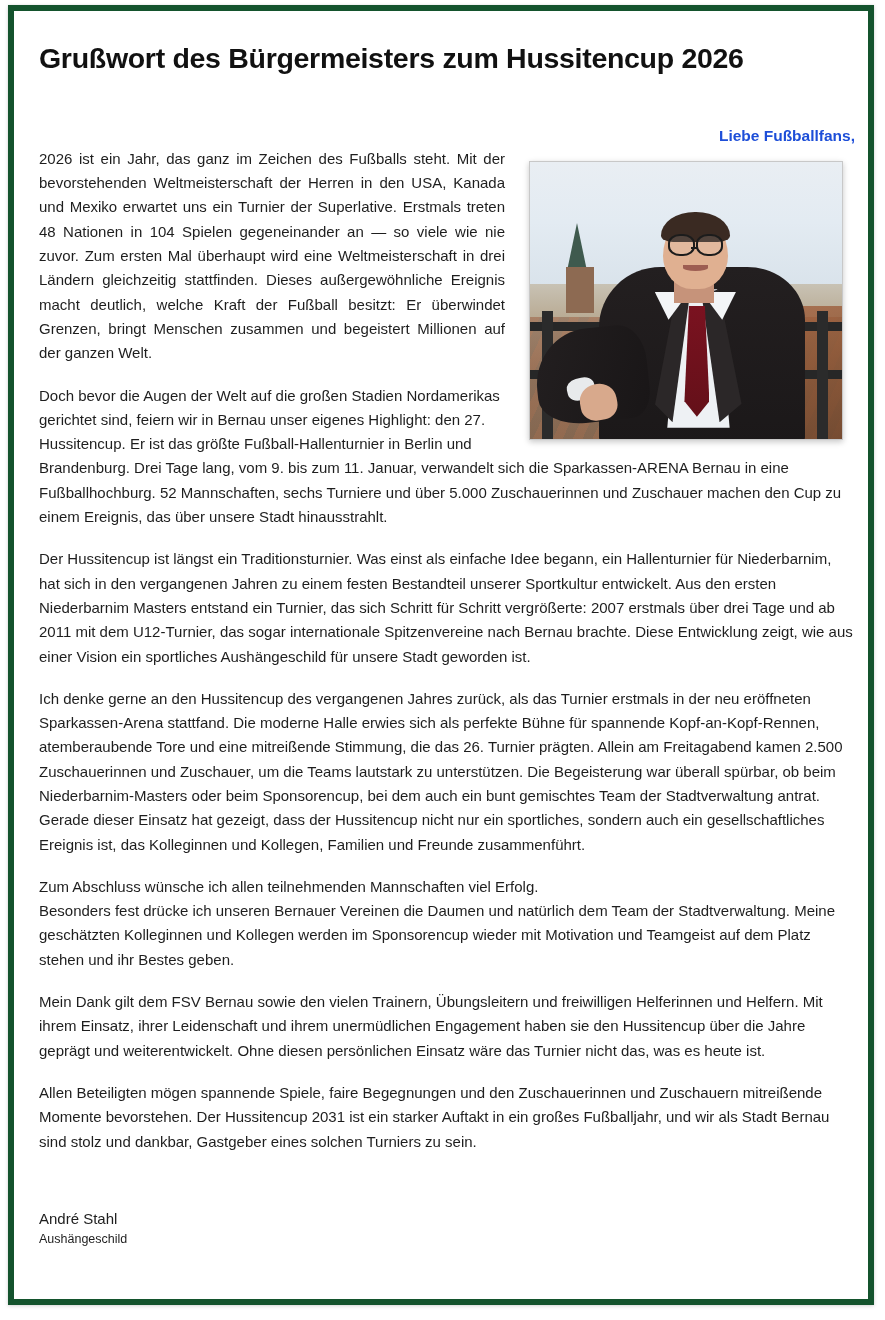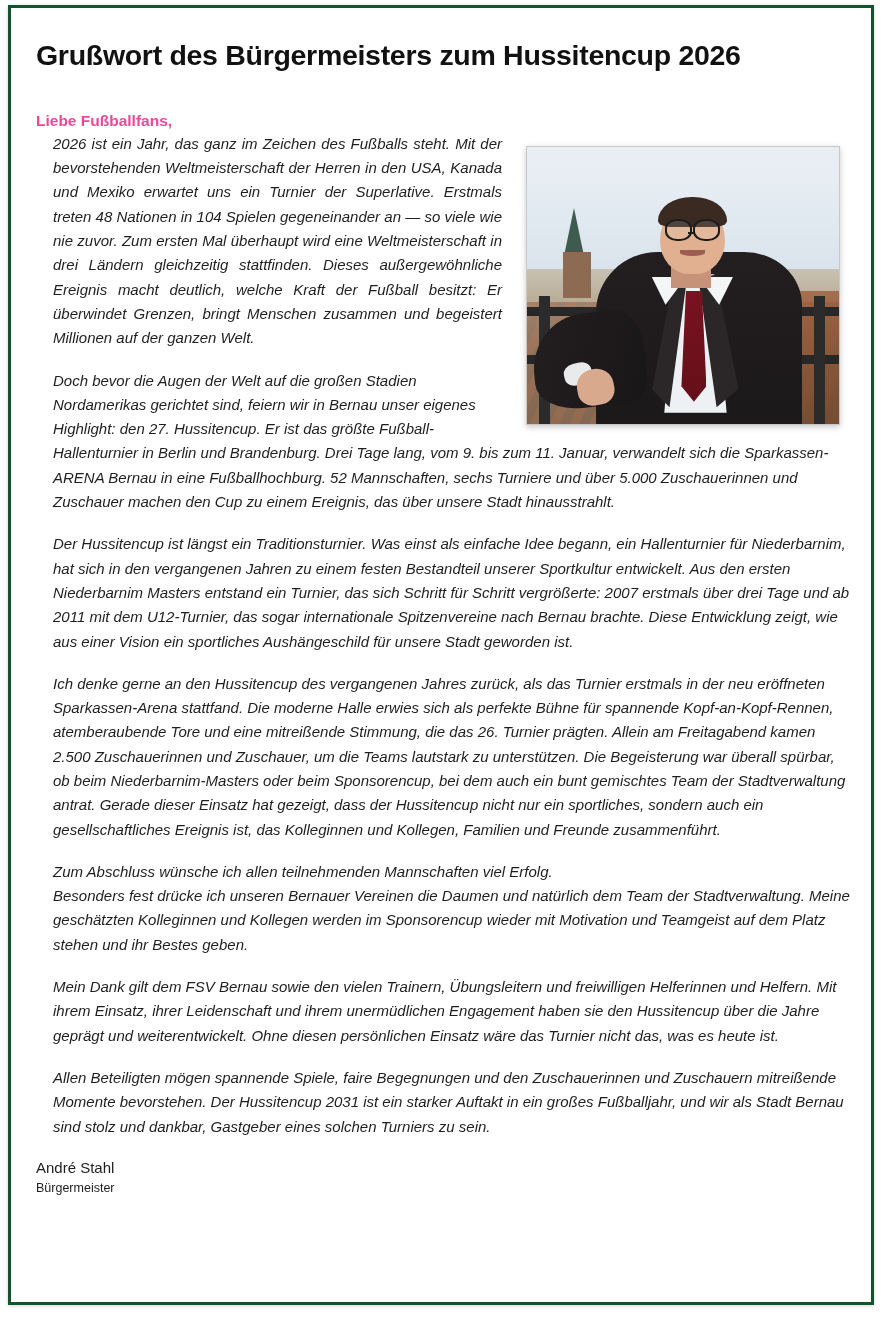--- a/index.html
+++ b/index.html
@@ -14,21 +14,21 @@
     -webkit-font-smoothing: antialiased;
   }
 
   .page-card {
     position: absolute;
     left: 8px;
     top: 5px;
     width: 866px;
     height: 1300px;
     background: #ffffff;
-    border: 3px solid #14532d;
+    border: 6px solid #14532d;
     box-shadow: 0 1px 4px rgba(0,0,0,0.16), 0 0 1px rgba(0,0,0,0.10);
     box-sizing: border-box;
     overflow: hidden;
   }
 
   .doc-body {
     position: absolute;
     left: 25px;
     top: 30px;
     width: 816px;
@@ -39,23 +39,24 @@
     font-weight: bold;
     color: #111111;
     letter-spacing: -0.3px;
     line-height: 1.2;
     margin: 0 0 0 0;
   }
 
   .salutation {
     font-size: 15.5px;
     font-weight: bold;
-    color: #ec4899;
-    margin-top: 38px;
+    color: #1d4ed8;
+    margin-top: 50px;
     line-height: 1.4;
+    text-align: right;
   }
 
   .portrait-wrap {
     float: right;
     width: 316px;
     margin: 14px 10px 10px 24px;
     shape-outside: margin-box;
   }
 
   .portrait {
@@ -191,34 +192,33 @@
     position: absolute; left: 55%; bottom: 6%; width: 16%; height: 48%;
     background: #2b2728;
     clip-path: polygon(0% 4%, 34% 0%, 80% 86%, 36% 100%);
   }
   
 
   p.body-text {
     font-size: 15px;
     line-height: 1.62;
     color: #1e1e1e;
-    margin: 0 0 18px 17px;
-    font-style: italic;
+    margin: 0 0 18px 0;
   }
   p.body-text.justified {
     text-align: justify;
     text-justify: inter-word;
   }
 
   .intro-para {
     margin-top: 24px;
   }
 
   .signature {
-    margin-top: 18px;
+    margin-top: 54px;
   }
   .sig-name {
     font-size: 15px;
     color: #1e1e1e;
     line-height: 1.5;
   }
   .sig-role {
     font-size: 12.5px;
     color: #1e1e1e;
     line-height: 1.5;
@@ -285,17 +285,17 @@
 
     <p class="body-text" style="white-space: pre-line;">Zum Abschluss wünsche ich allen teilnehmenden Mannschaften viel Erfolg.
 Besonders fest drücke ich unseren Bernauer Vereinen die Daumen und natürlich dem Team der Stadtverwaltung. Meine geschätzten Kolleginnen und Kollegen werden im Sponsorencup wieder mit Motivation und Teamgeist auf dem Platz stehen und ihr Bestes geben.</p>
 
     <p class="body-text">Mein Dank gilt dem FSV Bernau sowie den vielen Trainern, Übungsleitern und freiwilligen Helferinnen und Helfern. Mit ihrem Einsatz, ihrer Leidenschaft und ihrem unermüdlichen Engagement haben sie den Hussitencup über die Jahre geprägt und weiterentwickelt. Ohne diesen persönlichen Einsatz wäre das Turnier nicht das, was es heute ist.</p>
 
     <p class="body-text">Allen Beteiligten mögen spannende Spiele, faire Begegnungen und den Zuschauerinnen und Zuschauern mitreißende Momente bevorstehen. Der Hussitencup 2031 ist ein starker Auftakt in ein großes Fußballjahr, und wir als Stadt Bernau sind stolz und dankbar, Gastgeber eines solchen Turniers zu sein.</p>
 
     <div class="signature">
       <div class="sig-name">André Stahl</div>
-      <div class="sig-role">Bürgermeister</div>
+      <div class="sig-role">Aushängeschild</div>
     </div>
 
   </div>
 </div>
 
 </body></html>

